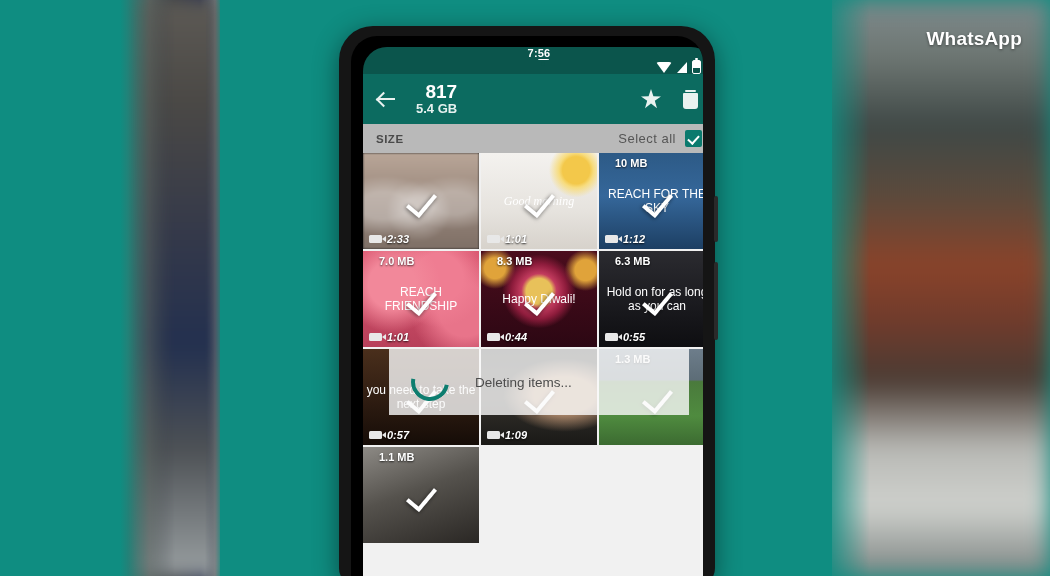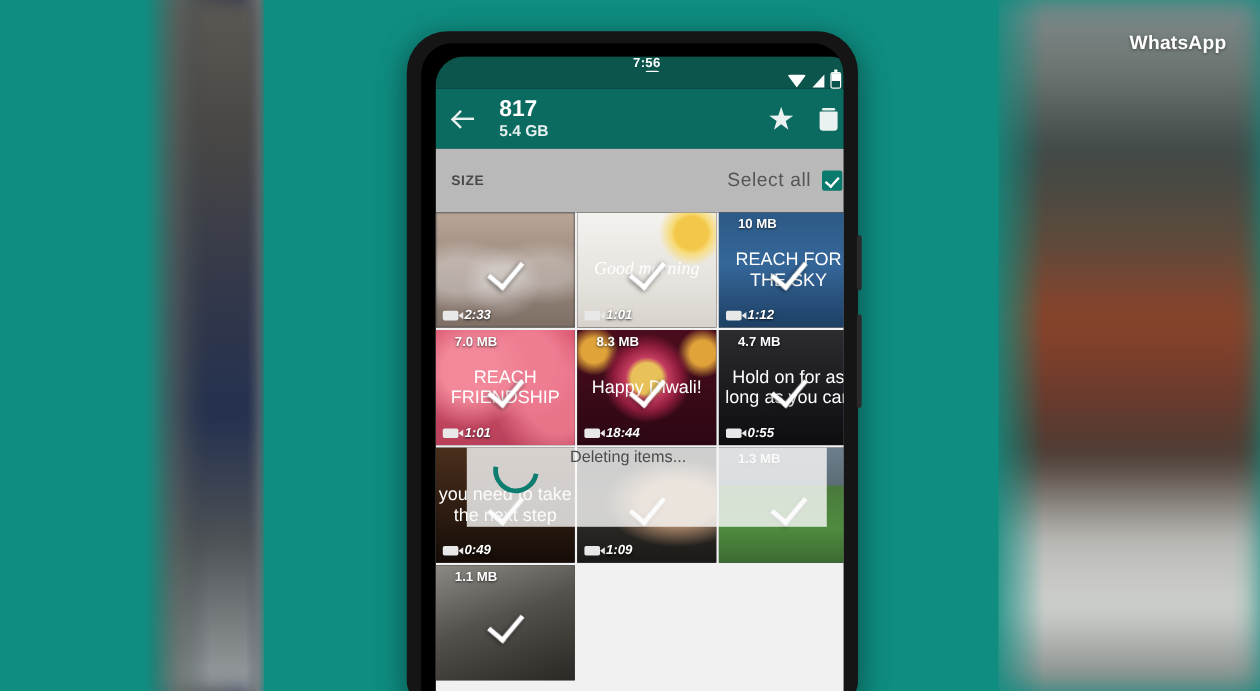--- a/index.html
+++ b/index.html
@@ -59,21 +59,21 @@
     left: 220px; top: 0;
     width: 612px; height: 576px;
     background: #0f8d81;
   }
 
   
   .brand {
     position: absolute;
     right: 28px; top: 28px;
     color: #ffffff;
-    font-size: 16px;
+    font-size: 19px;
     font-weight: bold;
     letter-spacing: .2px;
     text-shadow: 0 1px 3px rgba(0,0,0,.45);
   }
 
   
   .phone {
     position: absolute;
     left: 339px; top: 26px;
     width: 376px; height: 560px;
@@ -187,21 +187,21 @@
   }
   .back-arrow::after {
     content:"";
     position:absolute; left:2px; top:6px;
     width:9px;height:9px;
     border-left:2px solid #eaf2f0;
     border-bottom:2px solid #eaf2f0;
     transform: rotate(45deg);
   }
   .titlebox { margin-left: 18px; line-height: 1.12; }
-  .title-count { font-size: 19px; font-weight: bold; color:#fff; }
+  .title-count { font-size: 19px; font-weight: bold; color:#fff;text-align:right; }
   .title-size  { font-size: 13px; font-weight: bold; color:#e6f1ef; }
   .appbar-actions {
     margin-left: auto;
     display: flex;
     align-items: center;
     gap: 22px;
     padding-right: 4px;
   }
   .ic-star {
     width: 20px; height: 20px;
@@ -228,33 +228,33 @@
     background:#e9f2f0;
     border-radius:1px;
   }
 
   
   .selbar {
     height: 29px;
     background: #b9b9b9;
     display: flex;
     align-items: center;
-    padding: 12px 13px;
+    padding: 0 13px;
     color: #4a4a4a;
     font-size: 11.5px;
     font-weight: bold;
     letter-spacing: .5px;
   }
   .selbar .right {
     margin-left: auto;
     display: flex;
     align-items: center;
     gap: 9px;
     font-weight: normal;
-    font-size: 16px;
+    font-size: 13px;
     color: #555;
   }
   .checkbox-on {
     width: 17px; height: 17px;
     background: #0b7a6e;
     border-radius: 2px;
     position: relative;
     cursor: pointer;
   }
   .checkbox-on::after {
@@ -282,21 +282,21 @@
     overflow: hidden;
     background: #222;
     cursor: pointer;
   }
   .cell .art { position:absolute; inset:0; }
   .cell .overlay-txt {
     position: absolute;
     left: 0; right: 0; top: 50%;
     transform: translateY(-50%);
     text-align: center;
-    font-size: 15px;
+    font-size: 12px;
     color: #fff;
     pointer-events: none;
   }
   .size-tag {
     position: absolute;
     left: 16px; top: 4px;
     color: #ffffff;
     font-size: 11px;
     font-weight: bold;
     text-shadow: 0 1px 2px rgba(0,0,0,.7);
@@ -344,20 +344,21 @@
     filter: drop-shadow(0 1px 2px rgba(0,0,0,.55));
   }
 
   
   .dialog {
     position: absolute;
     left: 26px; top: 196px;
     width: 300px; height: 66px;
     background: rgba(250,250,250,.80);
     display: flex;
+    align-items: center;
     padding: 0 22px;
     box-sizing: border-box;
     gap: 26px;
   }
   .spinner {
     width: 30px; height: 30px;
     border-radius: 50%;
     border: 4px solid #0d7d6f;
     border-right-color: transparent;
     border-top-color: transparent;
@@ -520,40 +521,40 @@
                 <span>1:01</span>
               </div>
               <div class="tick"></div>
             </div>
             <div class="cell">
               <div class="art art-diwali"></div>
               <div class="overlay-txt">Happy Diwali!</div>
               <div class="size-tag">8.3 MB</div>
               <div class="dur-tag">
                 <span class="cam-glyph"></span>
-                <span>18:44</span>
+                <span>0:44</span>
               </div>
               <div class="tick"></div>
             </div>
             <div class="cell">
               <div class="art art-dark1"></div>
               <div class="overlay-txt">Hold on for as long as you can</div>
-              <div class="size-tag">4.7 MB</div>
+              <div class="size-tag">6.3 MB</div>
               <div class="dur-tag">
                 <span class="cam-glyph"></span>
                 <span>0:55</span>
               </div>
               <div class="tick"></div>
             </div>
             <div class="cell">
               <div class="art art-dark2"></div>
               <div class="overlay-txt">you need to take the next step</div>
               <div class="dur-tag">
                 <span class="cam-glyph"></span>
-                <span>0:49</span>
+                <span>0:57</span>
               </div>
               <div class="tick"></div>
             </div>
             <div class="cell">
               <div class="art art-hands"></div>
               <div class="dur-tag">
                 <span class="cam-glyph"></span>
                 <span>1:09</span>
               </div>
               <div class="tick"></div>

